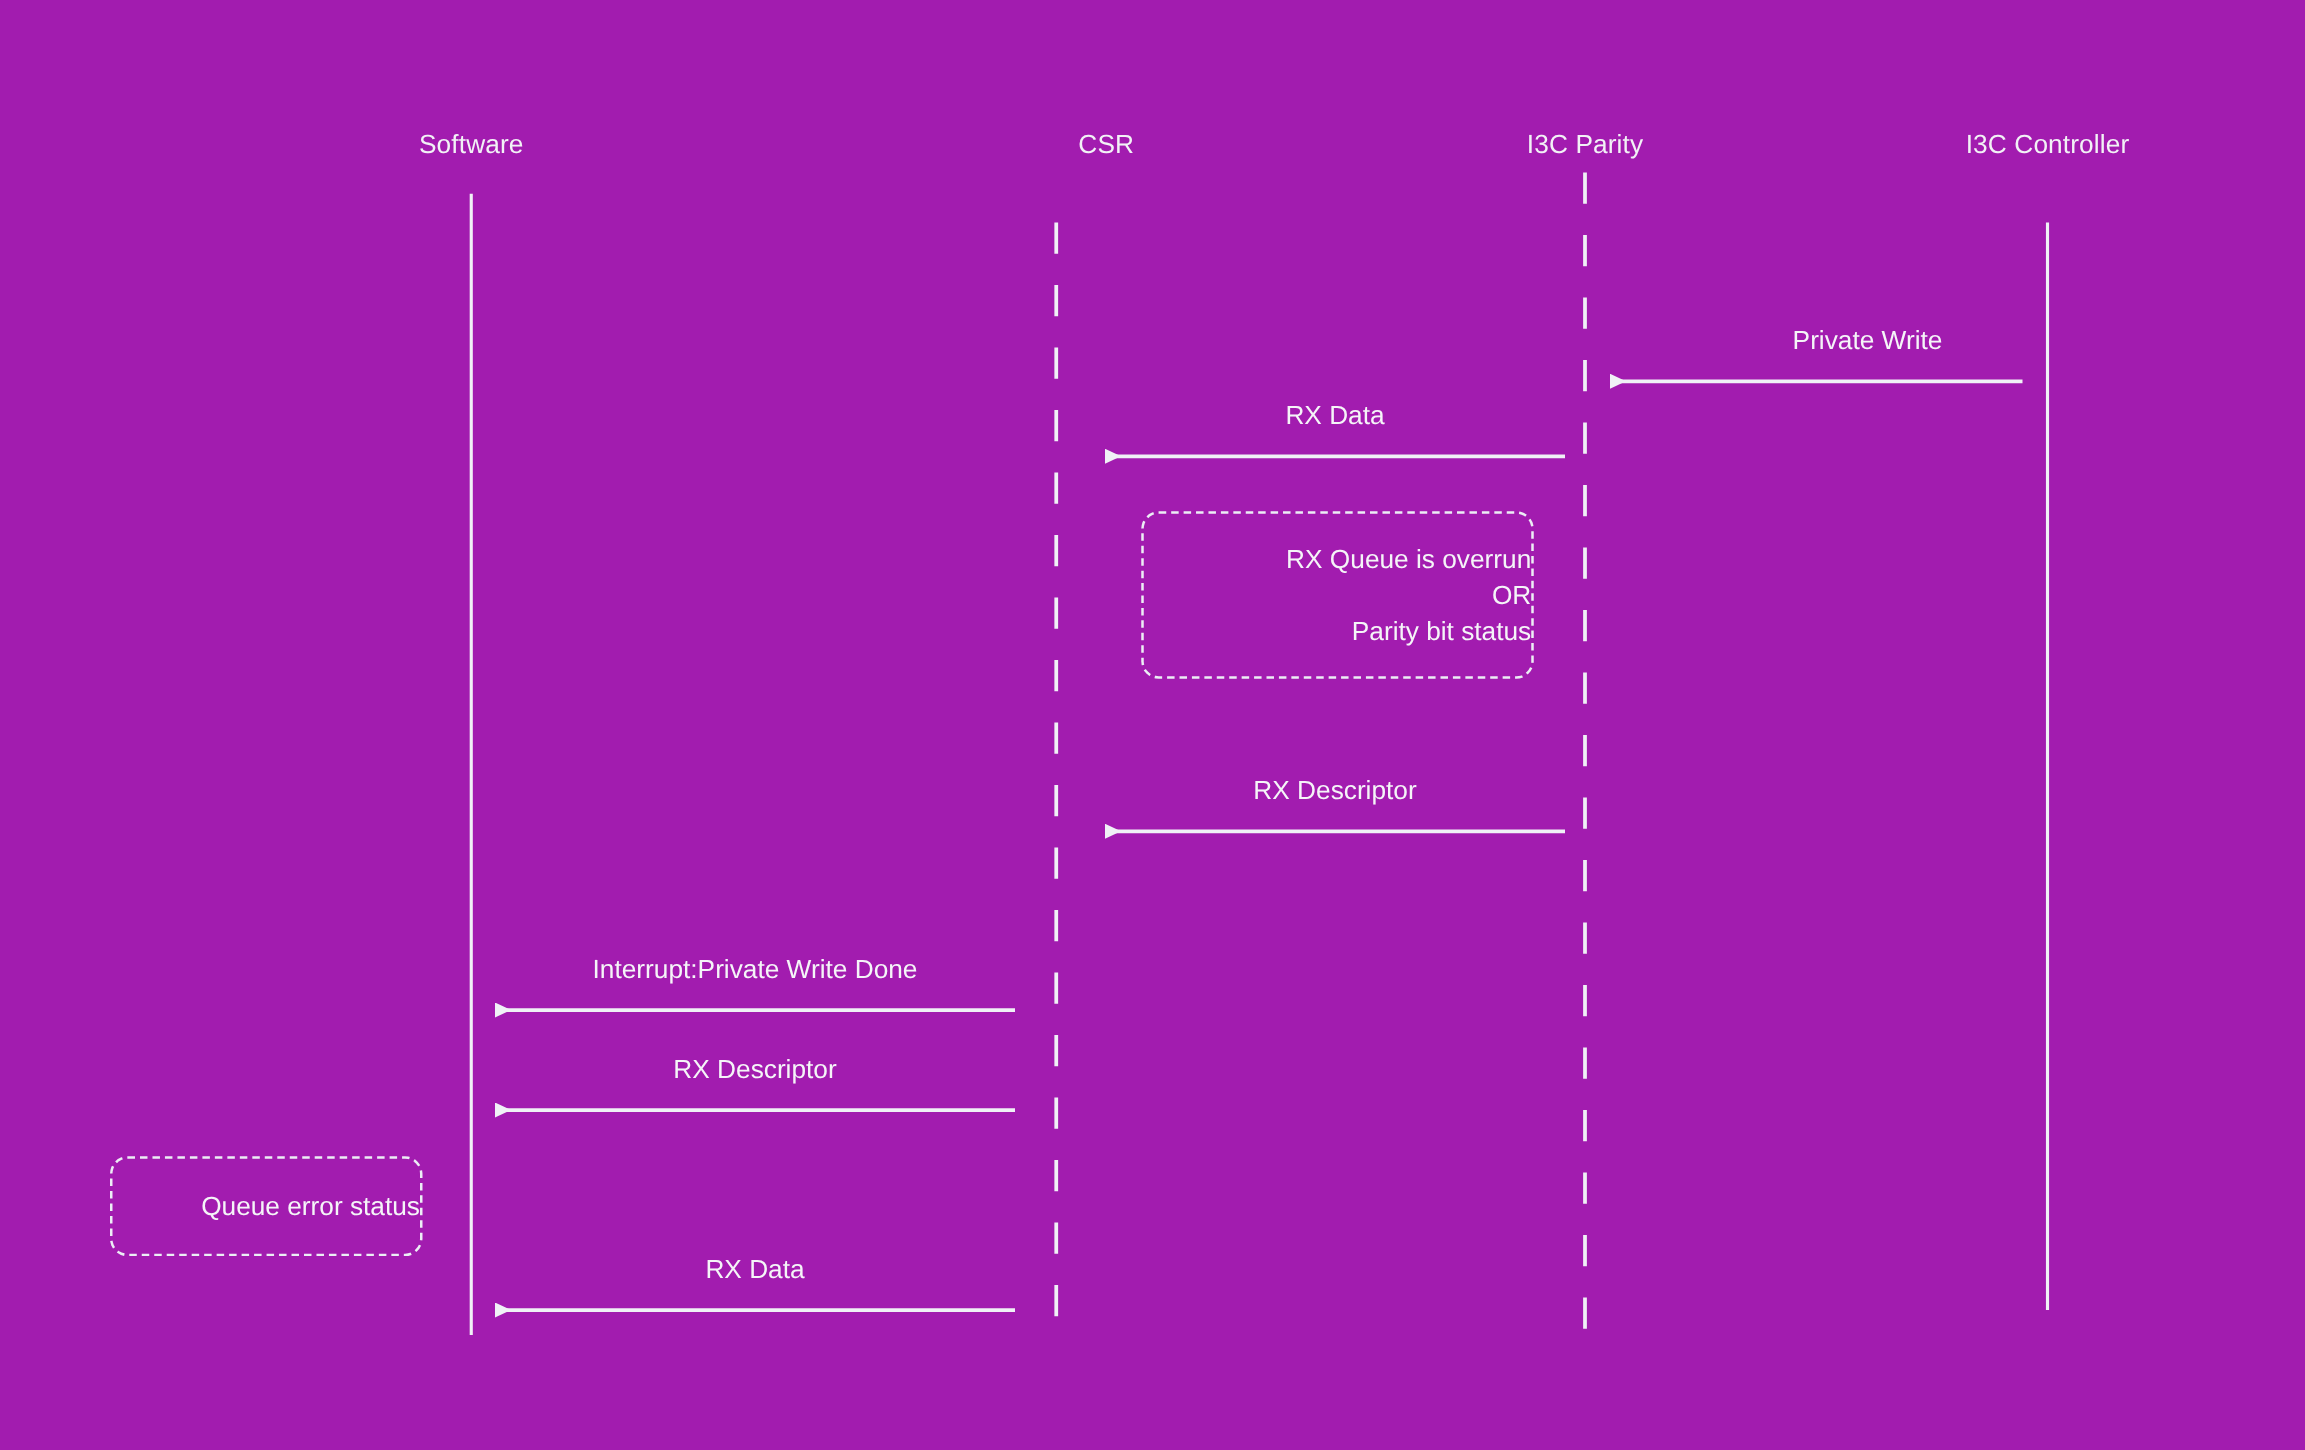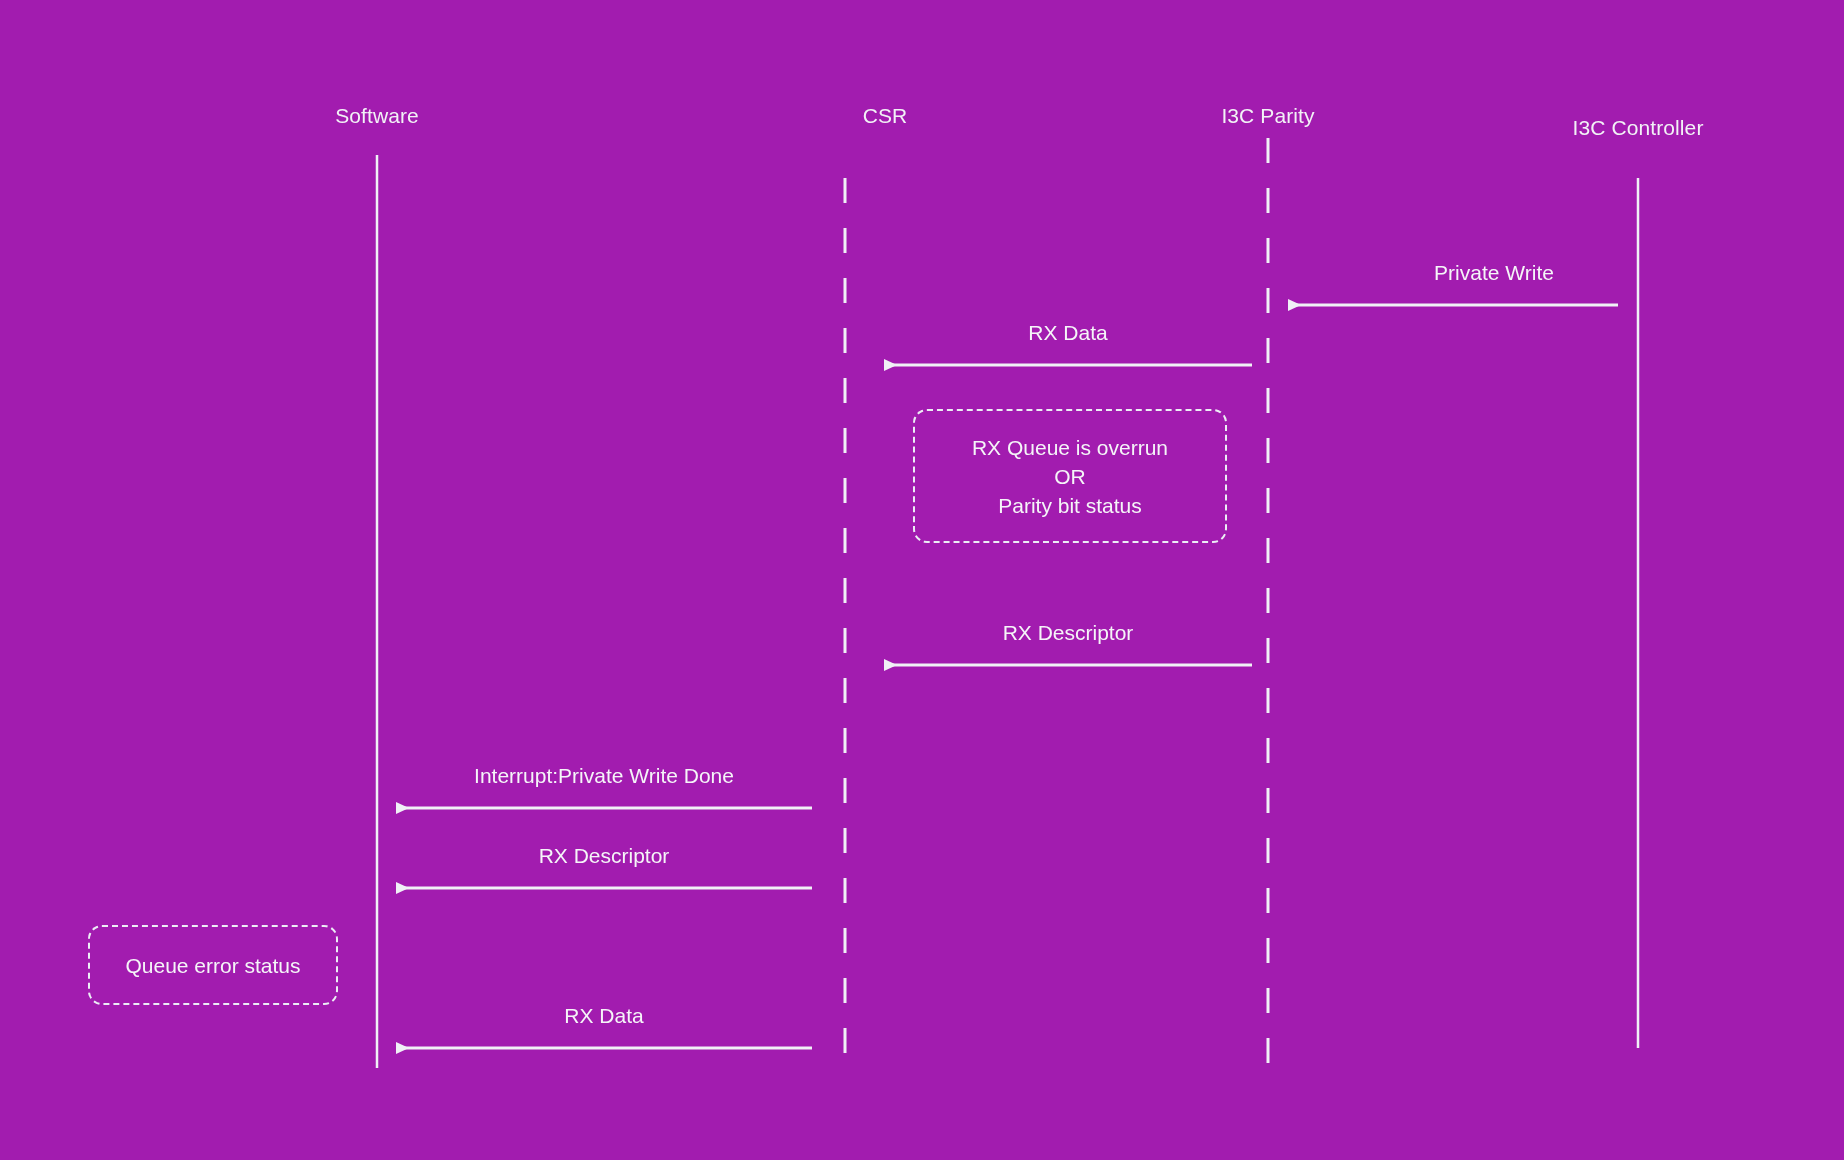--- a/index.html
+++ b/index.html
@@ -38,21 +38,21 @@
     font-family: "Liberation Sans", sans-serif;
     white-space: nowrap;
   }
   .note-box {
     position: absolute;
     box-sizing: border-box;
     border: 2px dashed #eceef5;
     border-radius: 14px;
     display: flex;
     flex-direction: column;
-    align-items: center;
+    align-items: flex-end;
     justify-content: center;
     color: #f5f5f8;
     font-size: 21px;
     line-height: 29px;
     font-family: "Liberation Sans", sans-serif;
     text-align: center;
     background: transparent;
   }
   .note-line { display: block; white-space: nowrap; }
 </style>
@@ -80,21 +80,21 @@
         <line x1="812" x2="396" y1="808" y2="808" stroke="#f0f1f6" stroke-width="3" marker-end="url(#arrowhead)"></line>
         <line x1="812" x2="396" y1="888" y2="888" stroke="#f0f1f6" stroke-width="3" marker-end="url(#arrowhead)"></line>
         <line x1="812" x2="396" y1="1048" y2="1048" stroke="#f0f1f6" stroke-width="3" marker-end="url(#arrowhead)"></line>
       </g>
   </svg>
 
   <div id="actor-labels">
       <div class="actor-label" style="left: 377px; top: 104px;">Software</div>
       <div class="actor-label" style="left: 845px; top: 104px; margin-left: 40px;">CSR</div>
       <div class="actor-label" style="left: 1268px; top: 104px;">I3C Parity</div>
-      <div class="actor-label" style="left: 1638px; top: 104px; margin-top: 12px;">I3C Controller</div>
+      <div class="actor-label" style="left: 1638px; top: 104px;">I3C Controller</div>
     </div>
   <div id="message-labels">
       <div class="msg-label" style="left: 1453px; top: 261px; margin-left: 41px;">Private Write</div>
       <div class="msg-label" style="left: 1068px; top: 321px;">RX Data</div>
       <div class="msg-label" style="left: 1068px; top: 621px;">RX Descriptor</div>
       <div class="msg-label" style="left: 604px; top: 764px; text-align: center;">Interrupt:Private Write Done</div>
       <div class="msg-label" style="left: 604px; top: 844px;">RX Descriptor</div>
       <div class="msg-label" style="left: 604px; top: 1004px;">RX Data</div>
     </div>
   <div id="notes">

